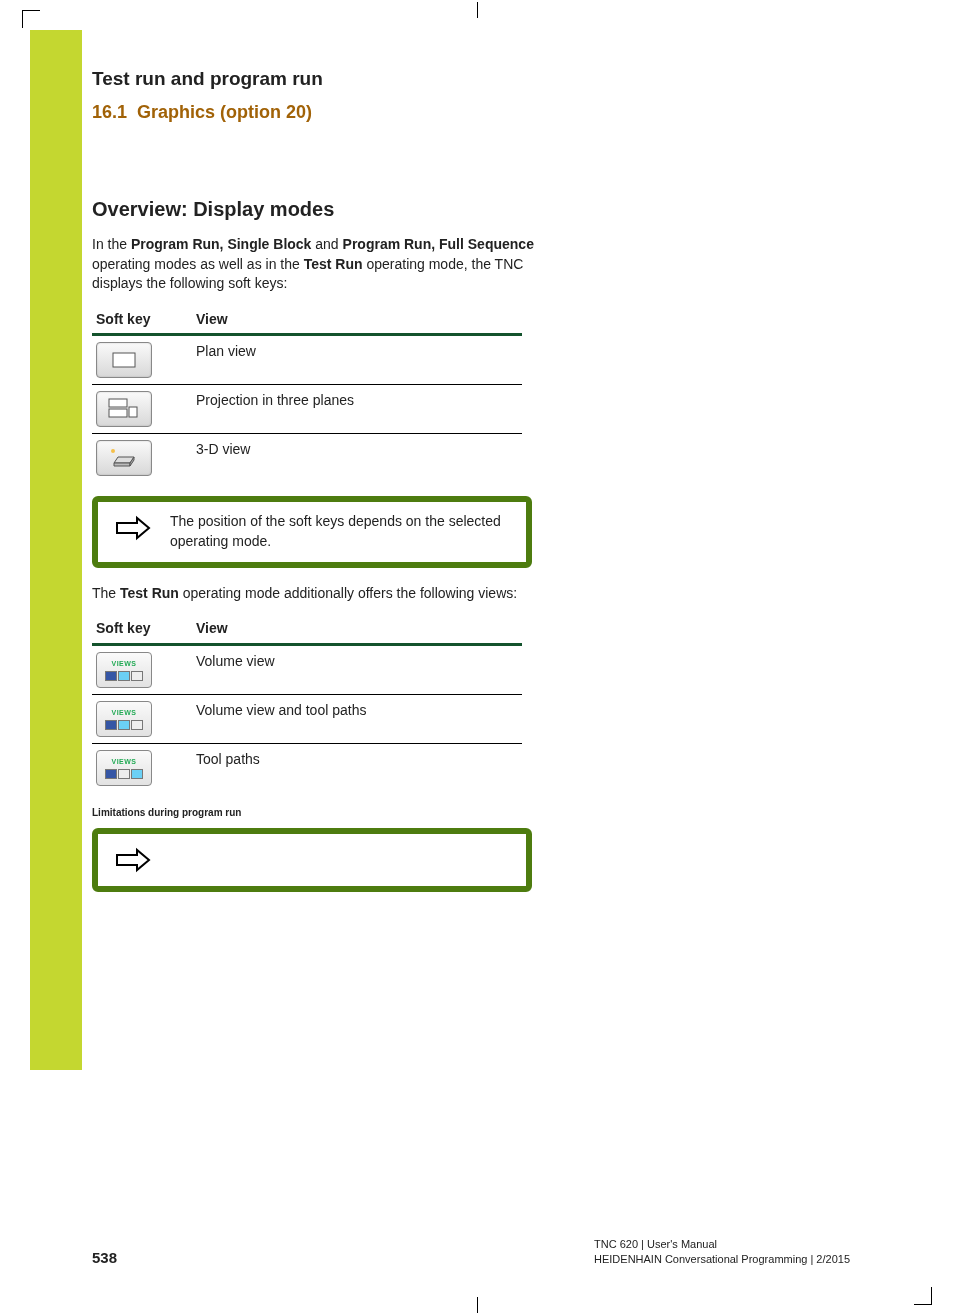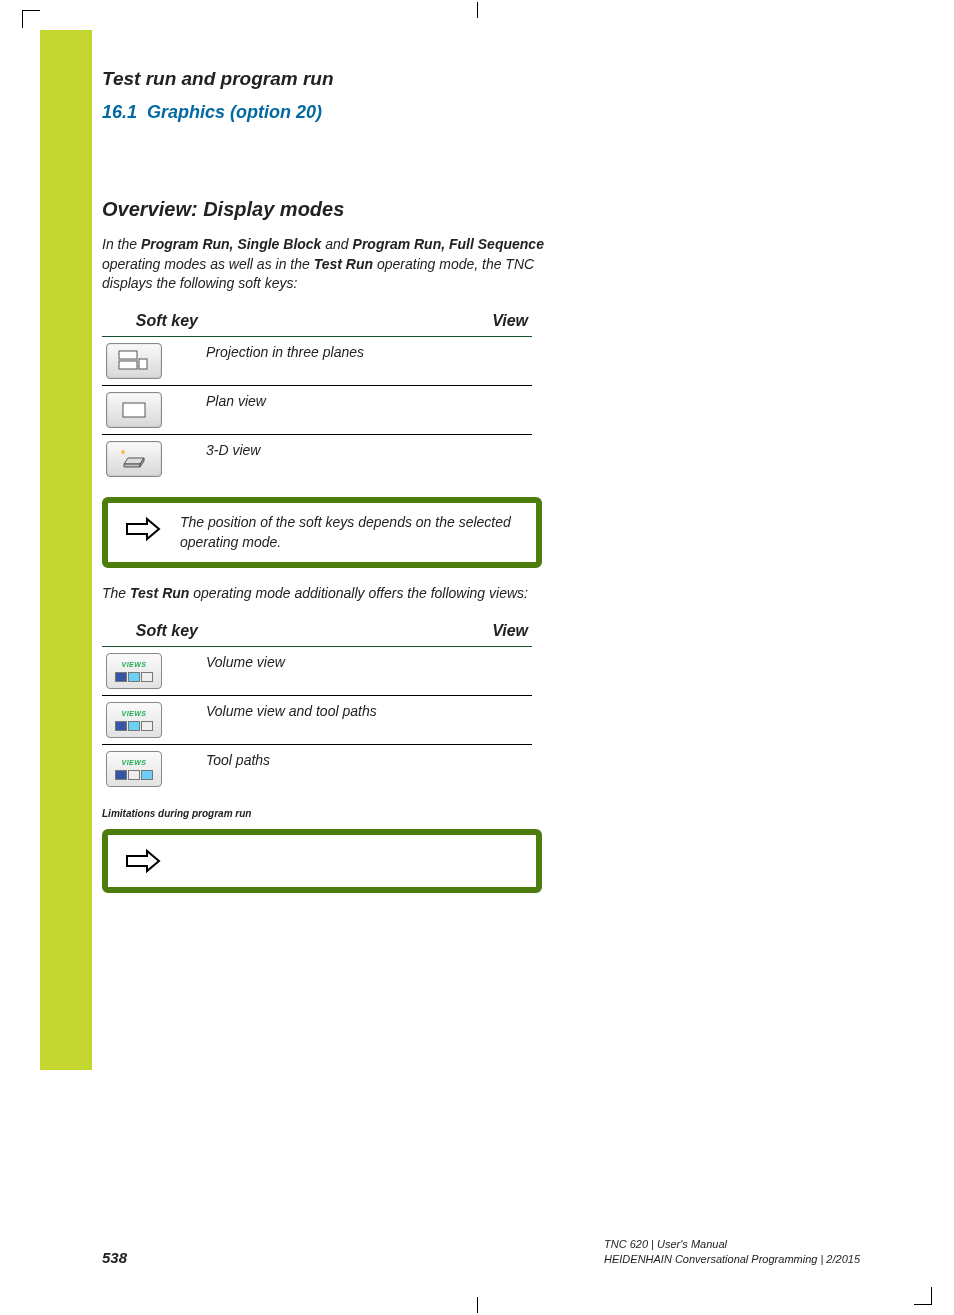--- a/index.html
+++ b/index.html
@@ -10,24 +10,23 @@
     background: #fff;
     position: relative;
     color: #222;
   }
   .crop-tl { position: absolute; top: 10px; left: 22px; width: 18px; height: 18px; border-left: 1px solid #000; border-top: 1px solid #000; }
   .crop-tc { position: absolute; top: 2px; left: 50%; width: 1px; height: 16px; background: #000; }
   .crop-br { position: absolute; bottom: 10px; right: 22px; width: 18px; height: 18px; border-right: 1px solid #000; border-bottom: 1px solid #000; }
   .crop-bc { position: absolute; bottom: 2px; left: 50%; width: 1px; height: 16px; background: #000; }
   .page {
     position: absolute;
-    top: 30px; left: 40px;
+    top: 30px; left: 30px;
     width: 880px;
     height: 1254px;
-    font-style: italic;
   }
   .sidebar {
     position: absolute;
     top: 0; left: 0;
     width: 52px;
     height: 1040px;
     background: #c4d730;
   }
   .chapter-num {
     position: absolute;
@@ -36,45 +35,45 @@
     font-size: 22px; color: #fff;
   }
   .chapter-title {
     position: absolute;
     top: 38px; left: 62px;
     font-weight: bold; font-size: 19px;
   }
   .section-title {
     position: absolute;
     top: 72px; left: 62px;
-    font-weight: bold; font-size: 18px; color: #0369a1;
+    font-weight: bold; font-size: 18px; color: #a16207;
   }
   .content {
     position: absolute;
     top: 165px; left: 62px;
     width: 480px;
     font-size: 14px;
     line-height: 1.4;
   }
   .content h3 {
     font-size: 20px; font-weight: bold; margin-bottom: 8px;
   }
   .content p { margin-bottom: 10px; margin-top: 12px; }
   .content b { font-weight: bold; }
   table.softkey-table {
     width: 430px;
     border-collapse: collapse;
     margin-top: 6px;
     margin-bottom: 14px;
   }
   table.softkey-table th {
-    text-align: right;
-    font-size: 16px;
+    text-align: left;
+    font-size: 14px;
     padding: 6px 4px 4px 4px;
-    border-bottom: 1px solid #14532d;
+    border-bottom: 3px solid #14532d;
   }
   table.softkey-table td {
     vertical-align: top;
     padding: 6px 4px;
     border-bottom: 1px solid #000;
     font-size: 14px;
   }
   table.softkey-table td.iconcell { width: 100px; }
   table.softkey-table tr.lastrow td { border-bottom: none; }
   .softkey {
@@ -147,38 +146,38 @@
 
     <table class="softkey-table">
       <tbody>
           <tr>
         <th>Soft key</th>
         <th>View</th>
       </tr>
       <tr>
         <td class="iconcell">
           <div class="softkey">
+            <svg width="30" height="20">
+                  <rect x="4" y="3" width="22" height="14" fill="#fff" stroke="#555"></rect>
+                </svg>
+          </div>
+        </td>
+        <td>Plan view</td>
+      </tr>
+      <tr>
+        <td class="iconcell">
+          <div class="softkey">
             <svg width="34" height="24">
               <rect x="2" y="2" width="18" height="8" fill="#fff" stroke="#555"></rect>
               <rect x="2" y="12" width="18" height="8" fill="#fff" stroke="#555"></rect>
               <rect x="22" y="10" width="8" height="10" fill="#fff" stroke="#555"></rect>
             </svg>
           </div>
         </td>
         <td>Projection in three planes</td>
-      </tr>
-      <tr>
-        <td class="iconcell">
-          <div class="softkey">
-            <svg width="30" height="20">
-                  <rect x="4" y="3" width="22" height="14" fill="#fff" stroke="#555"></rect>
-                </svg>
-          </div>
-        </td>
-        <td>Plan view</td>
       </tr>
       <tr class="lastrow">
         <td class="iconcell">
           <div class="softkey">
             <svg width="32" height="22">
               <polygon points="6,16 22,16 26,10 10,10" fill="#ddd" stroke="#555"></polygon>
               <polygon points="6,16 6,19 22,19 22,16" fill="#bbb" stroke="#555"></polygon>
               <polygon points="22,16 26,10 26,13 22,19" fill="#aaa" stroke="#555"></polygon>
               <circle cx="5" cy="4" r="2" fill="#f5c04a"></circle>
             </svg>

